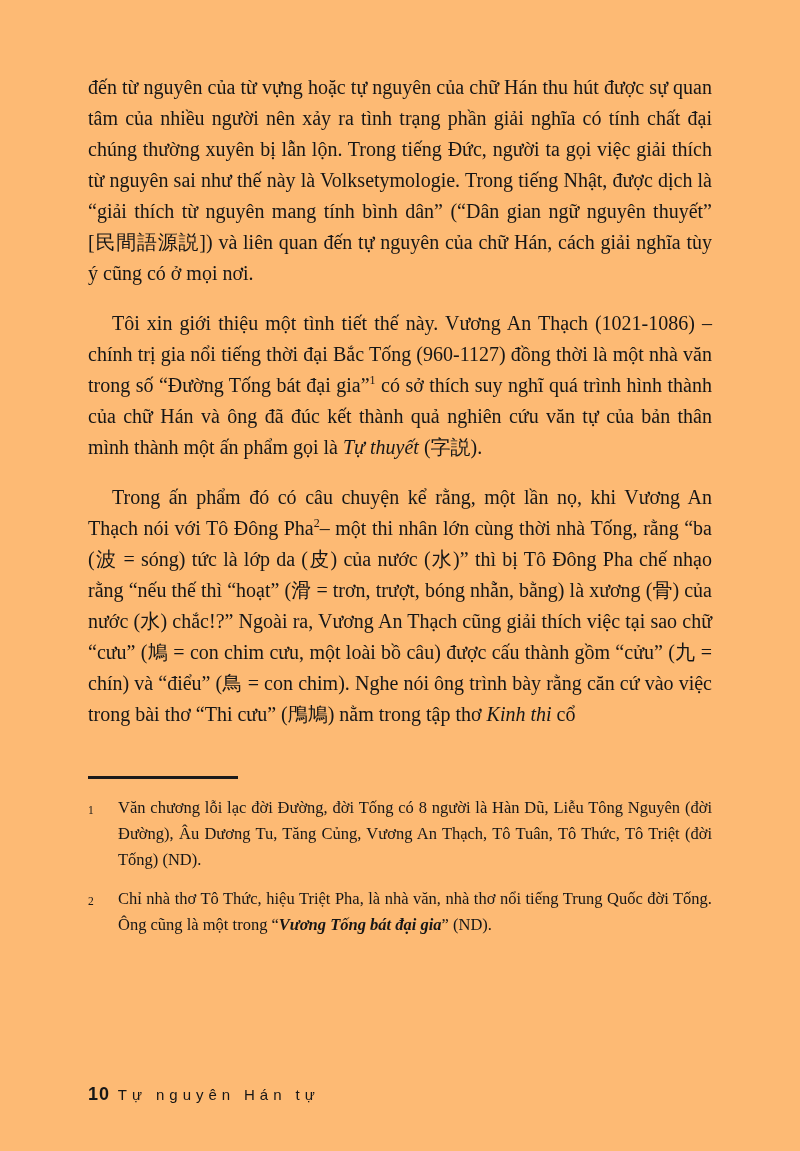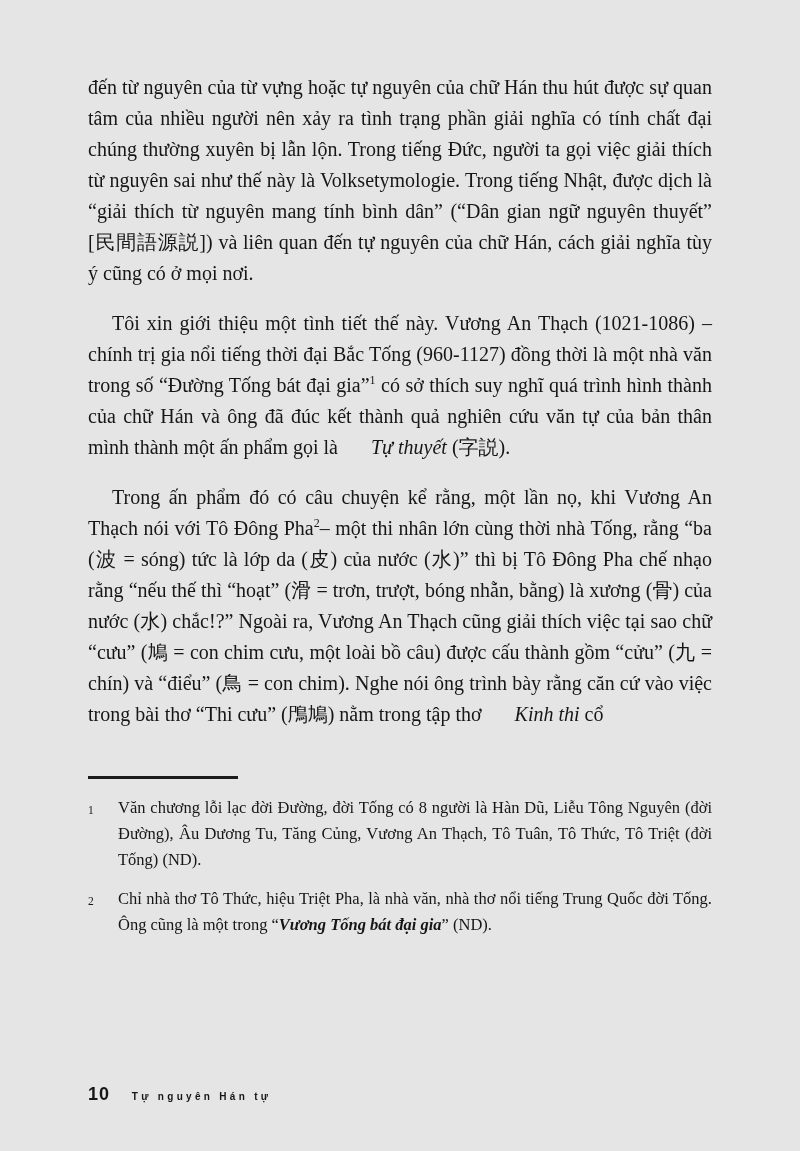--- a/index.html
+++ b/index.html
@@ -5,33 +5,33 @@
   html, body { margin: 0; padding: 0; }
   body {
     background: #ffffff;
     font-family: "Liberation Serif", serif;
   }
   .page {
     position: relative;
     width: 800px;
     height: 1151px;
     box-sizing: border-box;
-    background: #e5e5e5;
+    background: #fdba74;
     color: #161616;
     padding: 72px 88px 0 88px;
     overflow: hidden;
   }
   .body-text p {
     margin: 0 0 19px 0;
     font-size: 20px;
     line-height: 31px;
     text-align: justify;
   }
   .body-text p.indent { text-indent: 24px; }
-  .run-i  { font-style: italic; margin-left: 28px; }
+  .run-i  { font-style: italic; }
   .run-bi { font-style: italic; font-weight: bold; }
   .run-sup { vertical-align: super; font-size: 0.6em; line-height: 0; }
   .footnote-rule {
     margin-top: 46px;
     width: 150px;
     height: 3px;
     background: #1b1b1b;
   }
   .footnotes {
     margin-top: 16px;
@@ -50,33 +50,32 @@
   .fn-text {
     flex: 1;
     text-align: justify;
   }
   .footer {
     position: absolute;
     left: 88px;
     bottom: 46px;
     display: flex;
     align-items: baseline;
-    gap: 14px;
+    gap: 8px;
     font-family: "Liberation Sans", sans-serif;
   }
   .page-num {
     font-weight: bold;
     font-size: 18px;
     letter-spacing: 0.05em;
   }
   .book-title {
-    font-size: 10px;
-    font-weight: 700;
+    font-size: 15px;
+    font-weight: 400;
     letter-spacing: 0.33em;
-    margin-left: 8px;
   }
 </style>
 </head>
 <body>
 
 <div class="page">
 
   <div class="body-text">
     <p><span>đến từ nguyên của từ vựng hoặc tự nguyên của chữ Hán thu hút được sự quan tâm của nhiều người nên xảy ra tình trạng phần giải nghĩa có tính chất đại chúng thường xuyên bị lẫn lộn. Trong tiếng Đức, người ta gọi việc giải thích từ nguyên sai như thế này là Volksetymologie. Trong tiếng Nhật, được dịch là “giải thích từ nguyên mang tính bình dân” (“Dân gian ngữ nguyên thuyết” [民間語源説]) và liên quan đến tự nguyên của chữ Hán, cách giải nghĩa tùy ý cũng có ở mọi nơi.</span></p>
     <p class="indent"><span>Tôi xin giới thiệu một tình tiết thế này. Vương An Thạch (1021-1086) –chính trị gia nổi tiếng thời đại Bắc Tống (960-1127) đồng thời là một nhà văn trong số “Đường Tống bát đại gia”</span><span class="run-sup">1</span><span> có sở thích suy nghĩ quá trình hình thành của chữ Hán và ông đã đúc kết thành quả nghiên cứu văn tự của bản thân mình thành một ấn phẩm gọi là </span><span class="run-i">Tự thuyết</span><span> (字説).</span></p>

